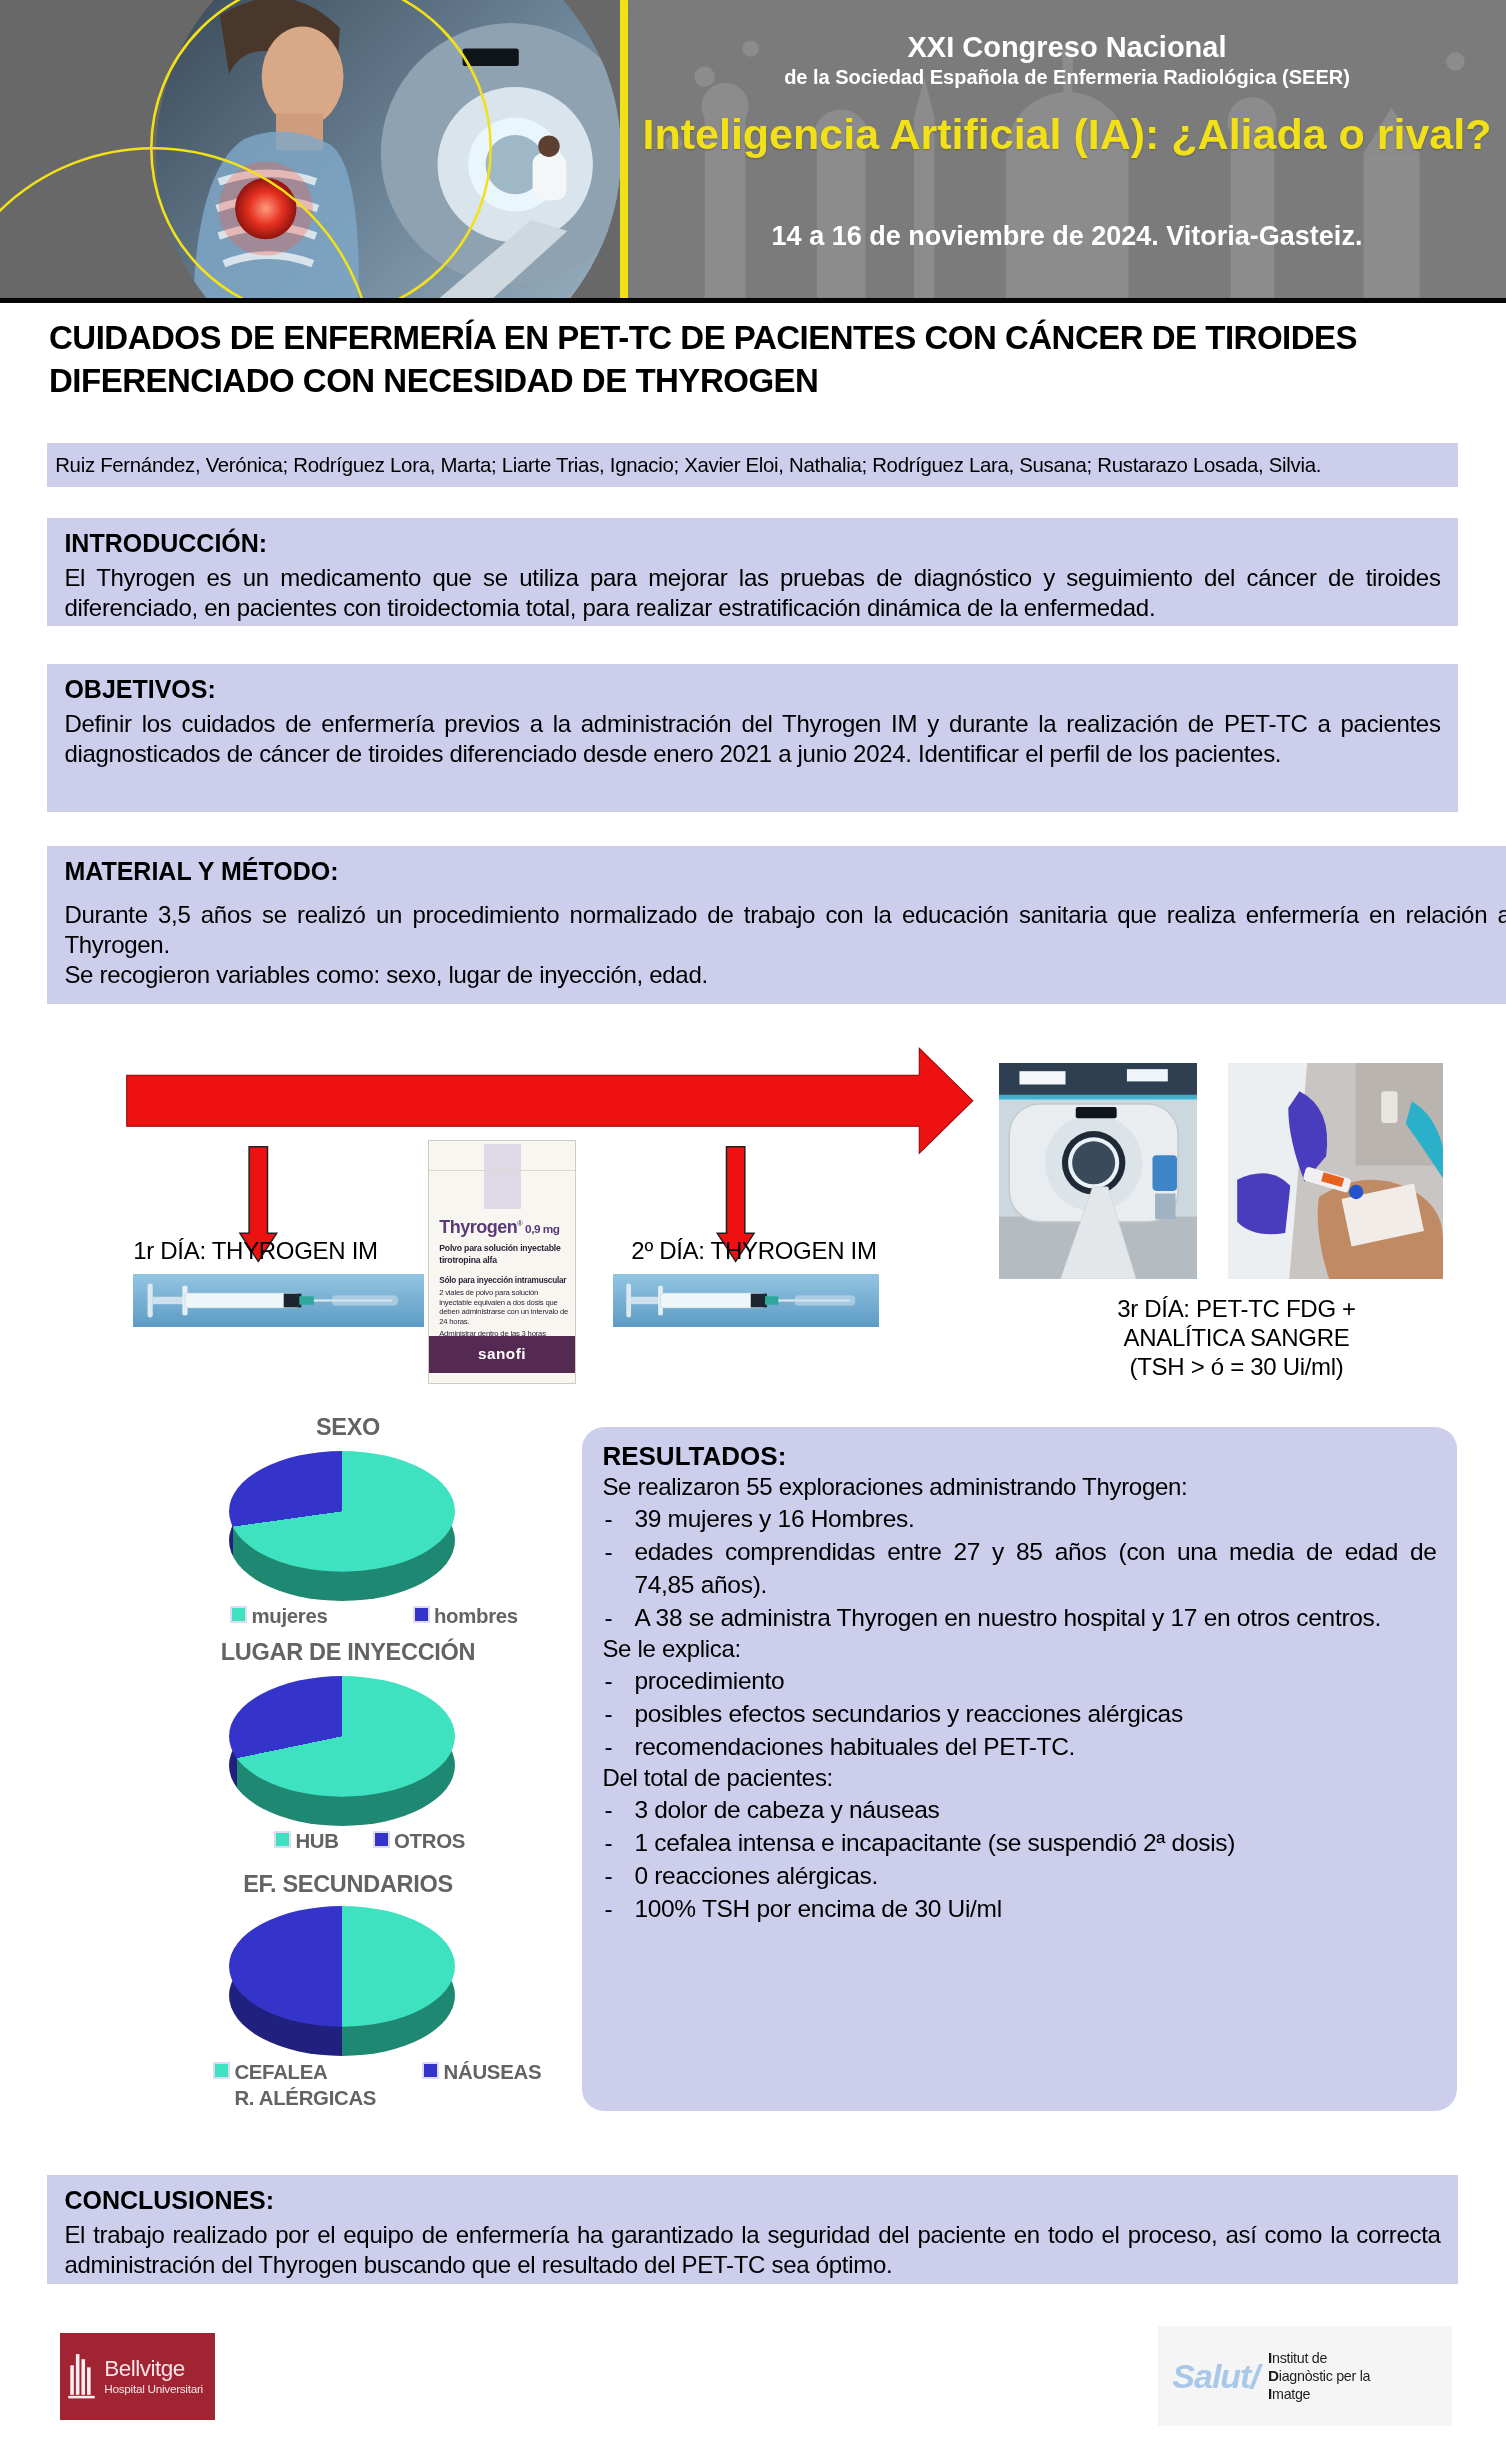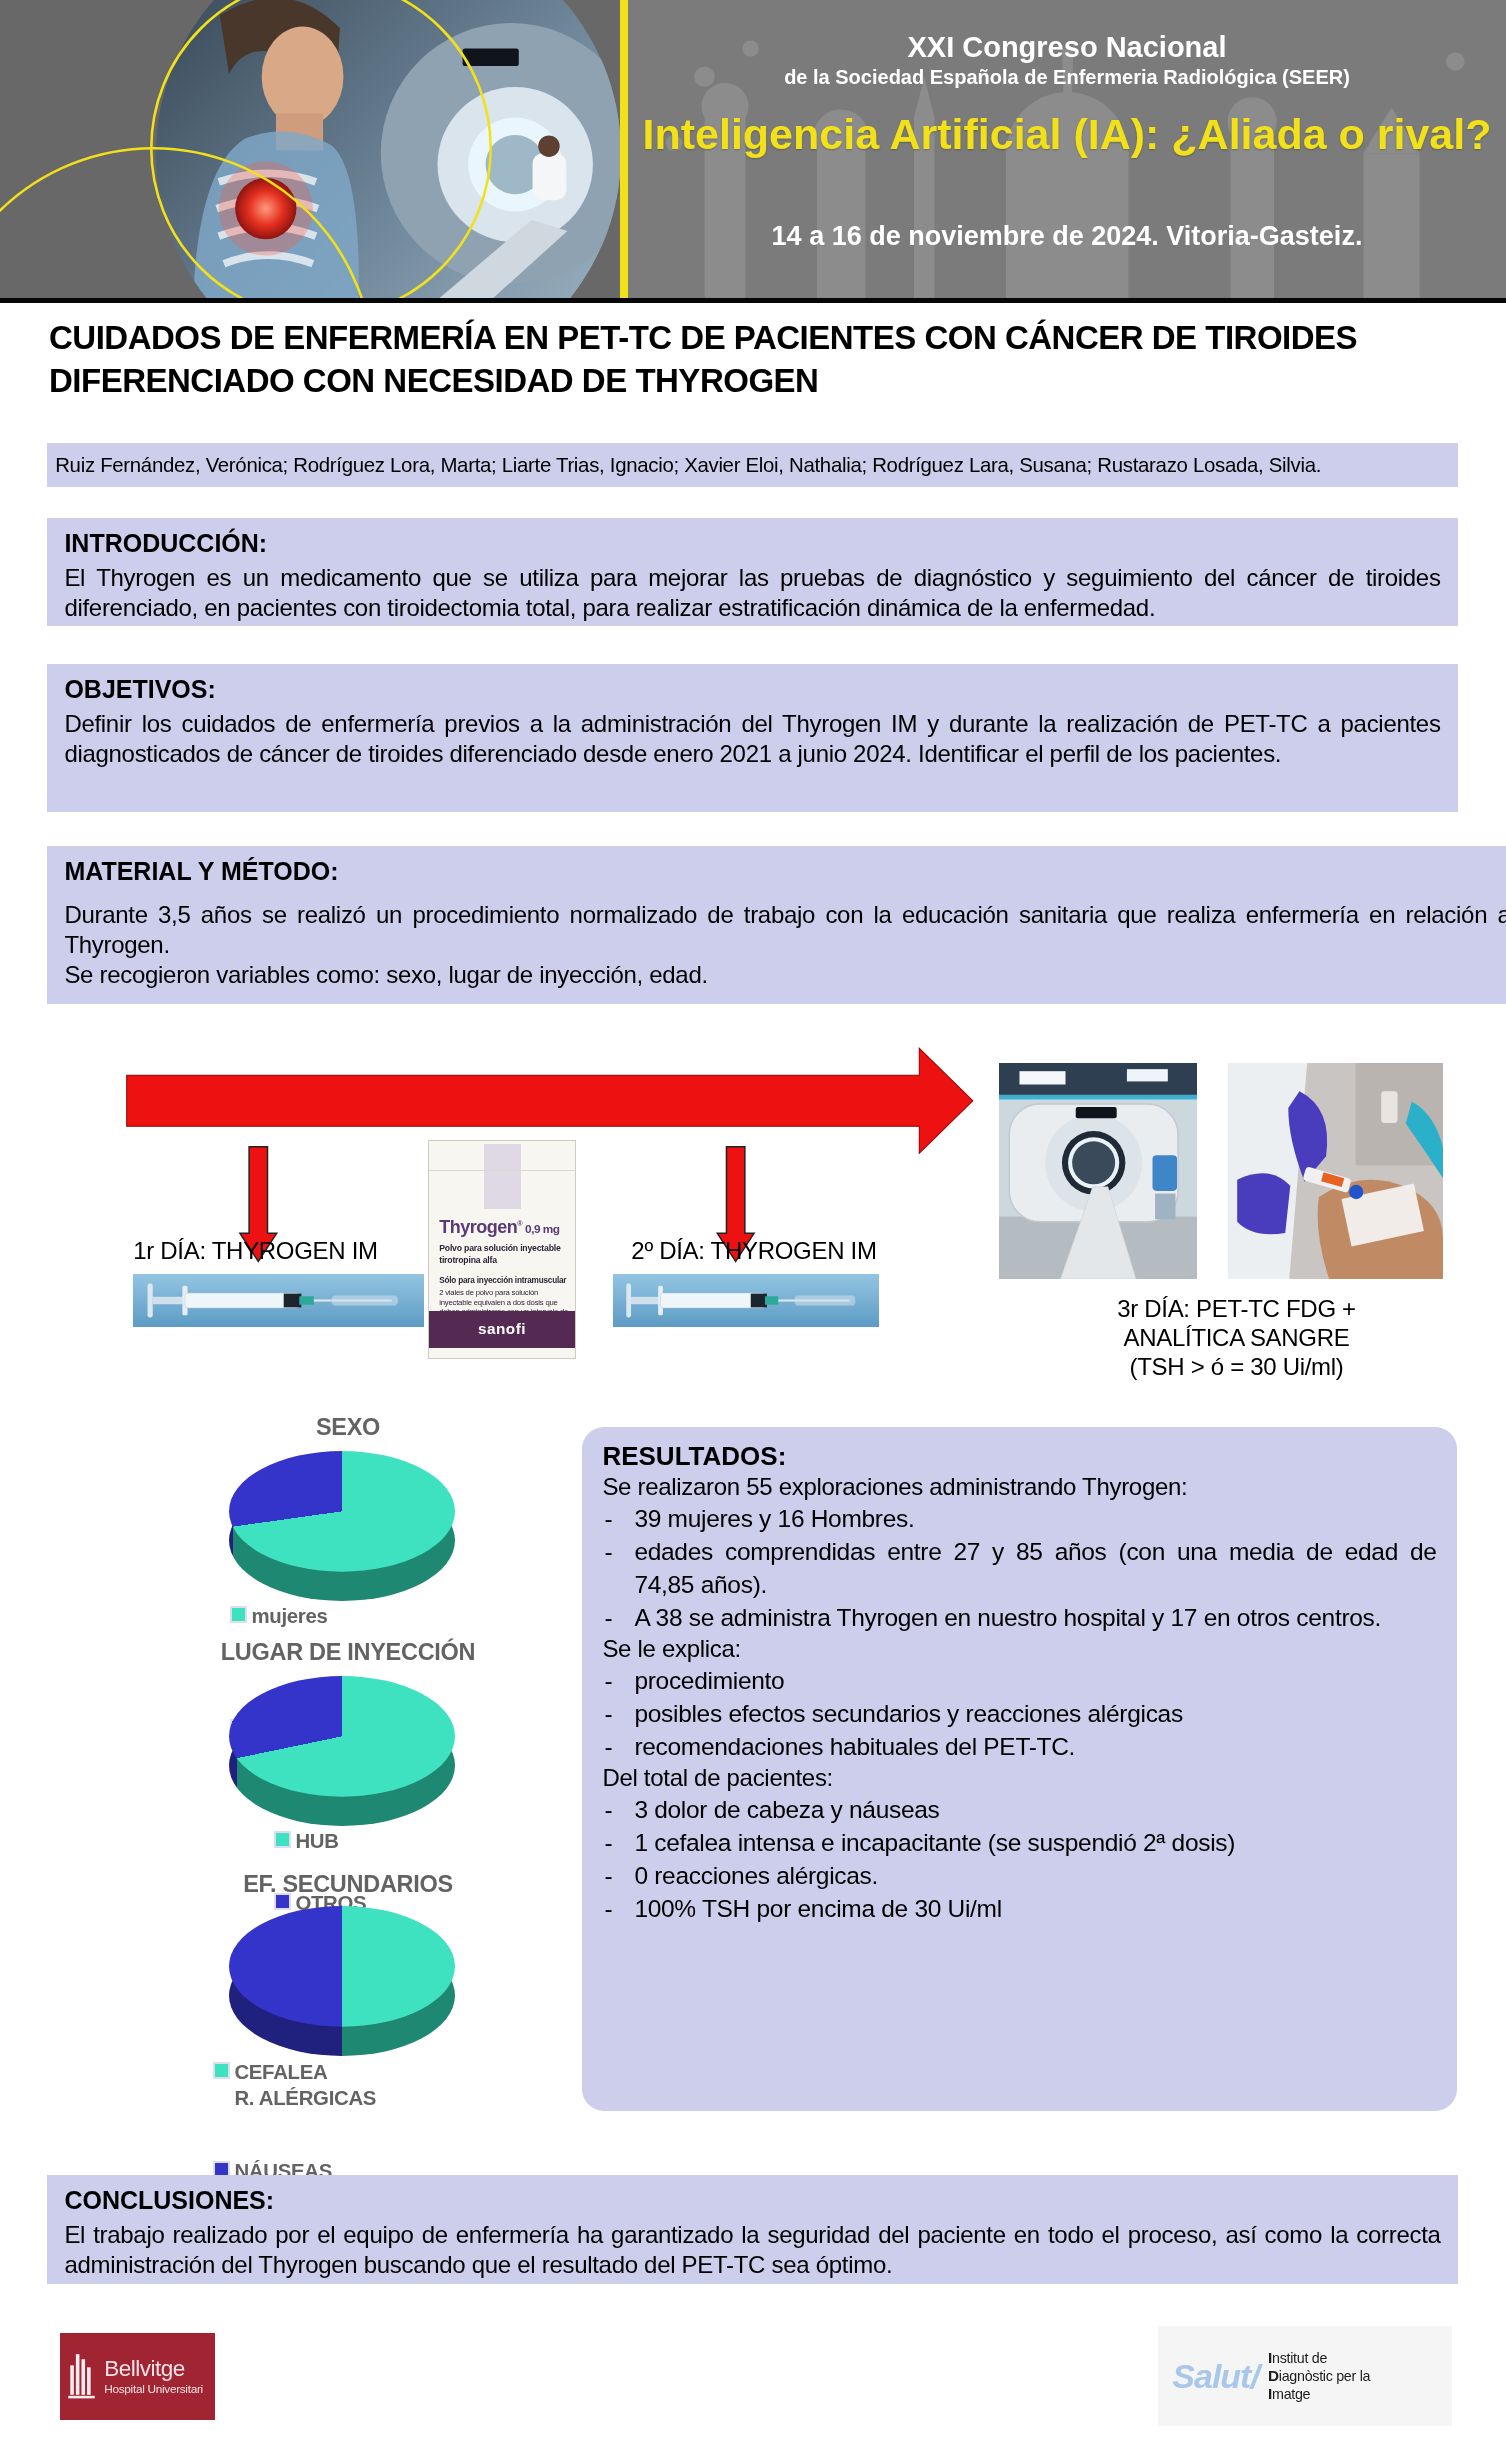--- a/index.html
+++ b/index.html
@@ -39,21 +39,21 @@
   
   .flow-svg{position:absolute;left:0;top:1037px;}
   .day-label{position:absolute;font-size:24px;letter-spacing:-0.3px;text-align:center;}
   .lbl-day1{left:128px;top:1237px;width:255px;}
   .lbl-day2{left:616px;top:1237px;width:276px;}
   .lbl-day3{left:1078px;top:1294px;width:317px;line-height:29px;}
   .img-frame{position:absolute;overflow:hidden;}
   .img-frame svg{display:block;width:100%;height:100%;}
 
   
-  .thy-box{position:absolute;left:428px;top:1140px;width:148px;height:219px;background:#f8f6f1;
+  .thy-box{position:absolute;left:428px;top:1140px;width:148px;height:244px;background:#f8f6f1;
            border:0.5px solid #cfcbc2;box-sizing:border-box;padding-left:27px;}
   .thy-flap{position:absolute;left:0;top:29px;width:100%;height:0.5px;background:#ddd8ce;}
   .thy-tape{position:absolute;left:55px;top:3.1px;width:37px;height:65px;background:#c9c1da;opacity:.55;}
   .thy-brand{position:absolute;left:10.2px;top:76px;width:128px;color:var(--thyrogen-purple,#5a3a78);
              font-size:18px;font-weight:bold;letter-spacing:-0.5px;}
   .thy-brand .dose{font-size:11.8px;font-weight:bold;margin-left:3.1px;}
   .thy-brand sup{font-size:7.2px;}
   .thy-l{position:absolute;left:10.2px;width:129px;color:#2b2338;letter-spacing:-0.2px;}
   .thy-l1{top:102px;font-size:8.7px;font-weight:bold;}
   .thy-l2{top:114px;font-size:8.7px;font-weight:bold;}
@@ -64,21 +64,21 @@
             display:flex;align-items:center;justify-content:center;}
   .thy-band span{color:#fff;font-size:15.3px;font-weight:bold;letter-spacing:0.5px;}
 
   
   .chart-title{position:absolute;left:169px;width:358px;text-align:center;font-size:23.5px;font-weight:bold;
                color:var(--gray-text,#636363);letter-spacing:-0.3px;}
   .pie{position:absolute;width:226px;height:153px;}
   .pie .rim{position:absolute;left:0;top:29px;width:226px;height:121px;border-radius:50%;}
   .pie .ptop{position:absolute;left:0;top:0;width:226px;height:226px;border-radius:50%;
              transform:scaleY(0.534);transform-origin:50% 0;}
-  .legend{position:absolute;display:flex;align-items:flex-start;flex-direction:column;}
+  .legend{position:absolute;display:flex;align-items:flex-start;}
   .legend-item{display:flex;align-items:flex-start;}
   .legend .sw{width:13.3px;height:13.3px;margin-top:4.1px;margin-right:6.1px;outline:2px solid #dcdcf2;}
   .legend .legend-label{font-size:20.4px;font-weight:bold;color:var(--gray-text,#636363);
                         white-space:pre-line;line-height:25.5px;letter-spacing:-0.3px;}
 
   
   .box-res{left:582px;top:1427px;width:875px;height:684px;padding:14.3px 20.4px;border-radius:22px;}
   .box-res h2{font-size:26px;margin:0;}
   .res-line{font-size:24.5px;line-height:33px;margin:0;letter-spacing:-0.3px;}
   .res-intro{margin-top:29px;}

